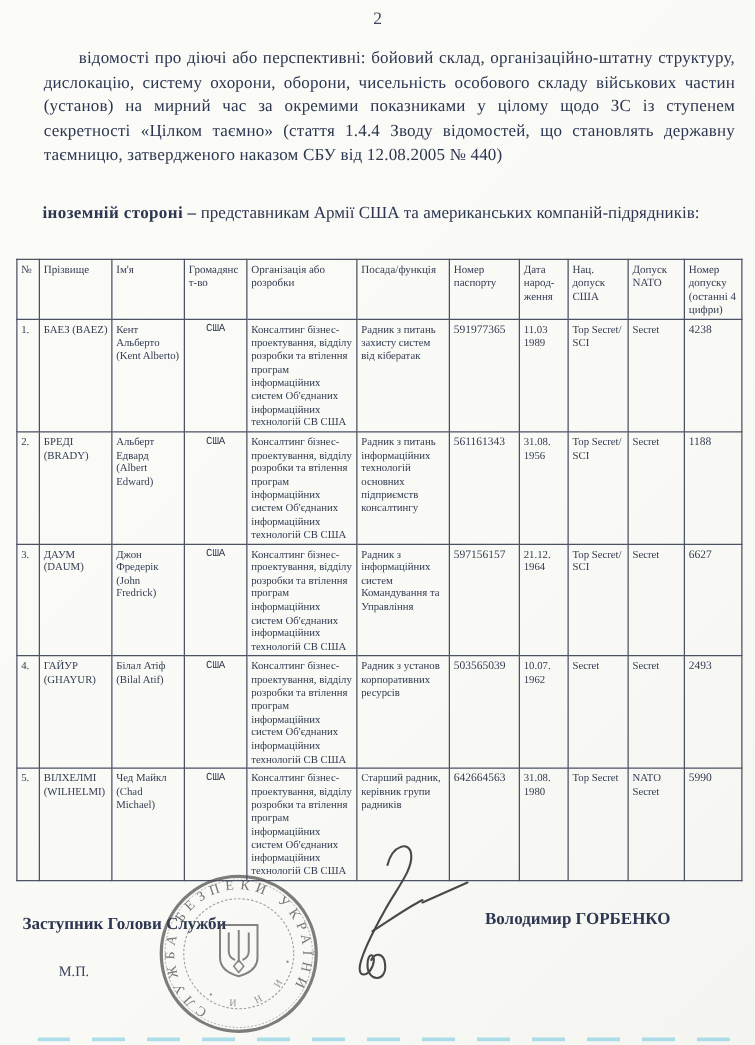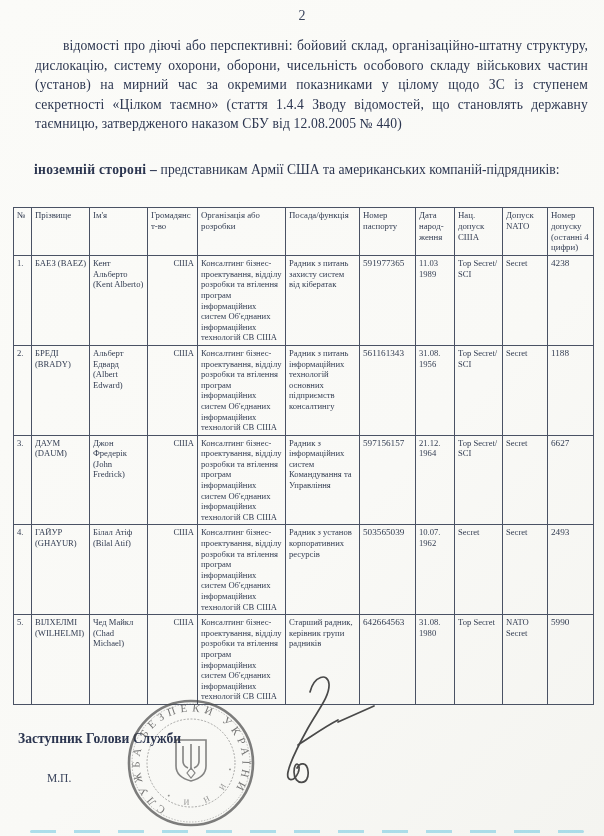--- a/index.html
+++ b/index.html
@@ -28,21 +28,21 @@
     font-size:8.6px; line-height:10.6px; color:#333d52;
   }
   table.doc th, table.doc td {
     border:1px solid #4a5264; vertical-align:top; padding:2px 3px;
     overflow:hidden; word-wrap:break-word;
   }
   table.doc thead tr { height:47px; }
   table.doc th { font-weight:normal; text-align:left; font-size:8.8px; line-height:10.8px; }
   table.doc tbody tr { height:83px; }
   table.doc td.col0 { text-align:left; }
-  table.doc td.col3 { text-align:right; }
+  table.doc td.col3 { text-align:center;font-family:Liberation Mono, monospace; }
   table.doc td.col6 { font-size:9.2px; }
   table.doc td.col10 { text-align:left; font-size:9.2px; }
   .validity { position:absolute; left:18px; top:684px; font-size:13.6px; color:#2c3650; }
   .signer-title { position:absolute; left:18px; top:731px; font-size:13.6px; font-weight:bold; color:#2c3650; }
   .signer-name { position:absolute; left:388px; top:727px; font-size:13.6px; font-weight:bold; color:#2c3650; }
   .mp { position:absolute; left:47px; top:772px; font-size:11.5px; color:#3a445c; }
   .stamp { position:absolute; left:124px; top:696px; opacity:0.82; }
   .signature { position:absolute; left:252px; top:670px; }
   .scan-line {
     position:absolute; left:30px; right:20px; bottom:3px; height:3px;
@@ -155,20 +155,21 @@
           <td class="col7">31.08. 1980</td>
           <td class="col8">Top Secret</td>
           <td class="col9">NATO Secret</td>
           <td class="col10">5990</td>
         </tr>
       </tbody>
   </table>
 
 
   <p class="signer-title">Заступник Голови Служби</p>
+  <p class="signer-name">Володимир ГОРБЕНКО</p>
   <p class="mp">М.П.</p>
 
   <svg class="stamp" width="134" height="134" viewBox="0 0 134 134">
     <defs>
       <path id="arcTop" d="M 67,118.5 A 51.5,51.5 0 1 1 67.02,118.5"></path>
       <path id="arcBot" d="M 25,67 A 42,42 0 0 0 109,67"></path>
     </defs>
     <circle cx="67" cy="67" r="62" fill="none" stroke="#474747" stroke-width="2.6" opacity="0.85"></circle>
     <circle cx="67" cy="67" r="59" fill="none" stroke="#474747" stroke-width="0.8" opacity="0.5" stroke-dasharray="1.5 1.5"></circle>
     <circle cx="67" cy="67" r="44" fill="none" stroke="#474747" stroke-width="0.9" opacity="0.6" stroke-dasharray="2 1.5"></circle>

